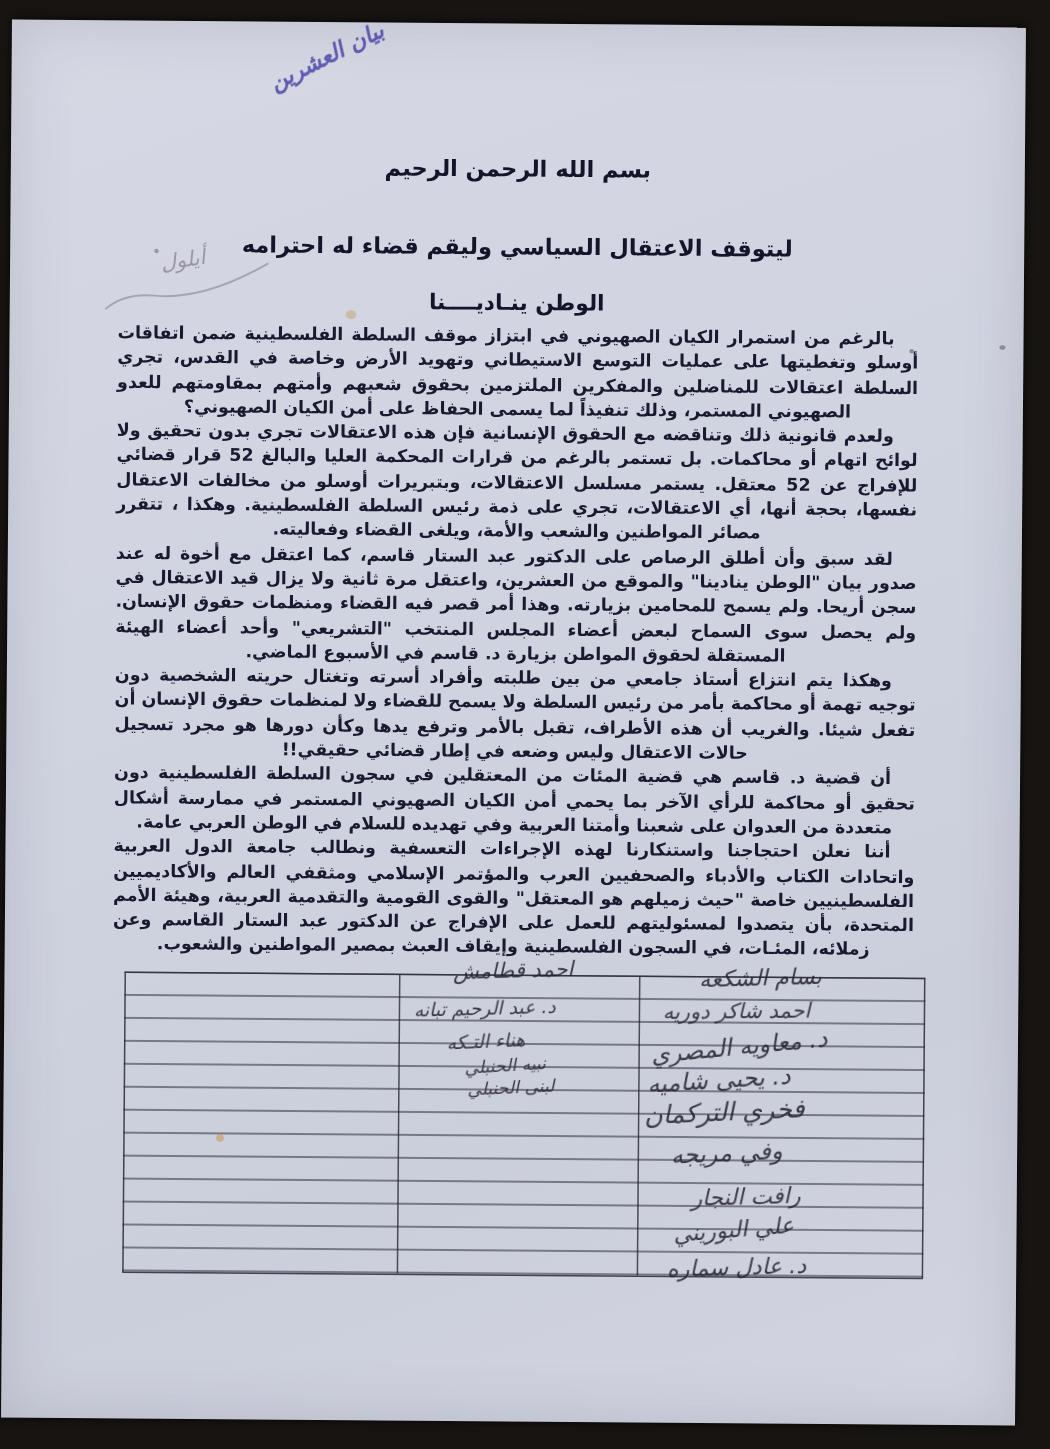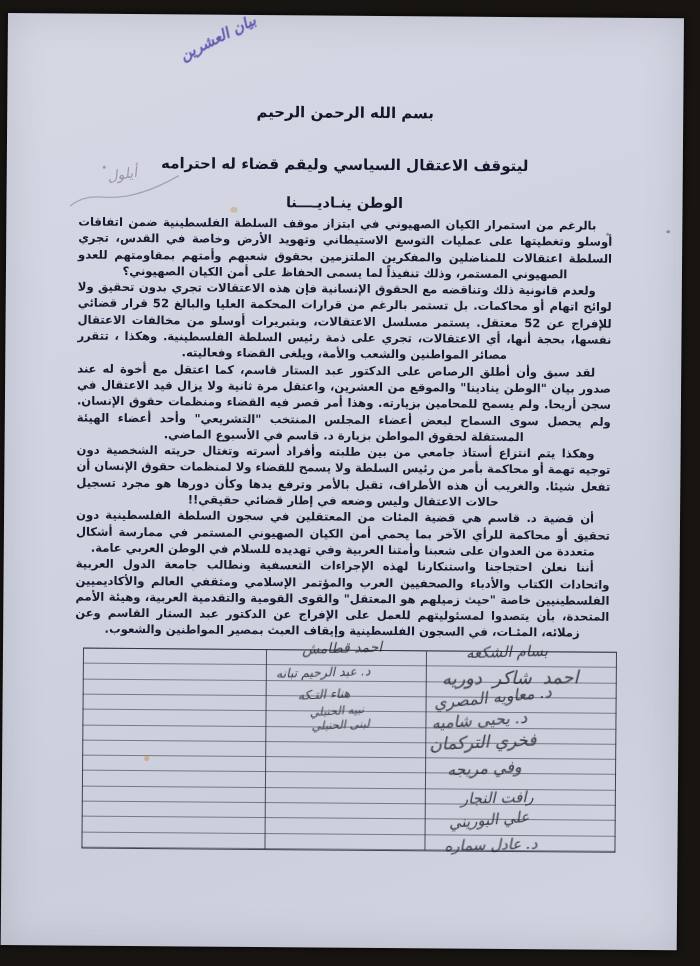--- a/index.html
+++ b/index.html
@@ -112,21 +112,21 @@
     <p>وهكذا يتم انتزاع أستاذ جامعي من بين طلبته وأفراد أسرته وتغتال حريته الشخصية دون توجيه تهمة أو محاكمة بأمر من رئيس السلطة ولا يسمح للقضاء ولا لمنظمات حقوق الإنسان أن تفعل شيئا. والغريب أن هذه الأطراف، تقبل بالأمر وترفع يدها وكأن دورها هو مجرد تسجيل حالات الاعتقال وليس وضعه في إطار قضائي حقيقي!!</p>
     <p>أن قضية د. قاسم هي قضية المئات من المعتقلين في سجون السلطة الفلسطينية دون تحقيق أو محاكمة للرأي الآخر بما يحمي أمن الكيان الصهيوني المستمر في ممارسة أشكال متعددة من العدوان على شعبنا وأمتنا العربية وفي تهديده للسلام في الوطن العربي عامة.</p>
     <p>أننا نعلن احتجاجنا واستنكارنا لهذه الإجراءات التعسفية ونطالب جامعة الدول العربية واتحادات الكتاب والأدباء والصحفيين العرب والمؤتمر الإسلامي ومثقفي العالم والأكاديميين الفلسطينيين خاصة "حيث زميلهم هو المعتقل" والقوى القومية والتقدمية العربية، وهيئة الأمم المتحدة، بأن يتصدوا لمسئوليتهم للعمل على الإفراج عن الدكتور عبد الستار القاسم وعن زملائه، المئـات، في السجون الفلسطينية وإيقاف العبث بمصير المواطنين والشعوب.</p>
   </div>
 
   <div class="sigtable">
     <div class="vline v1"></div>
     <div class="vline v2"></div>
 
     <span class="sig" style="left:382px;top:-9px;font-size:15px;transform:rotate(-2deg);">بسام الشكعه</span>
-    <span class="sig" style="left:358px;top:15px;font-size:18px;transform:rotate(-1deg);font-family:Liberation Mono, monospace;">احمد شاكر دوريه</span>
+    <span class="sig" style="left:358px;top:15px;font-size:14px;transform:rotate(-1deg);">احمد شاكر دوريه</span>
     <span class="sig" style="left:350px;top:36px;font-size:16px;transform:rotate(-6deg);">د. معاويه المصري</span>
     <span class="sig" style="left:348px;top:59px;font-size:16px;transform:rotate(-4deg);">د. يحيى شاميه</span>
     <span class="sig" style="left:346px;top:80px;font-size:17px;transform:rotate(-3deg);">فخري التركمان</span>
     <span class="sig" style="left:364px;top:107px;font-size:16px;transform:rotate(-3deg);">وفي مريجه</span>
     <span class="sig" style="left:378px;top:137px;font-size:15px;transform:rotate(-2deg);">رافت النجار</span>
     <span class="sig" style="left:366px;top:159px;font-size:15px;transform:rotate(-5deg);">علي البوريني</span>
     <span class="sig" style="left:362px;top:184px;font-size:15px;transform:rotate(-2deg);">د. عادل سماره</span>
 
     <span class="sig" style="left:218px;top:-11px;font-size:14px;transform:rotate(-2deg);">احمد قطامش</span>
     <span class="sig" style="left:192px;top:14px;font-size:12.5px;transform:rotate(-2deg);">د. عبد الرحيم تبانه</span>

